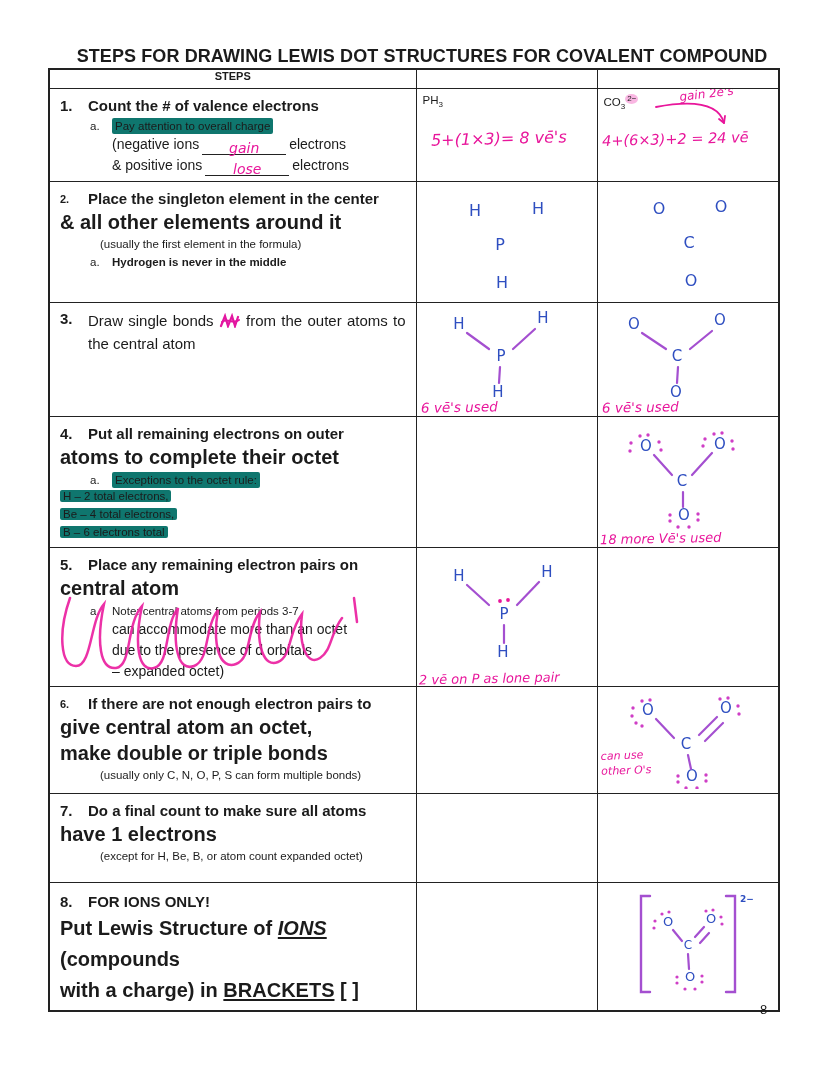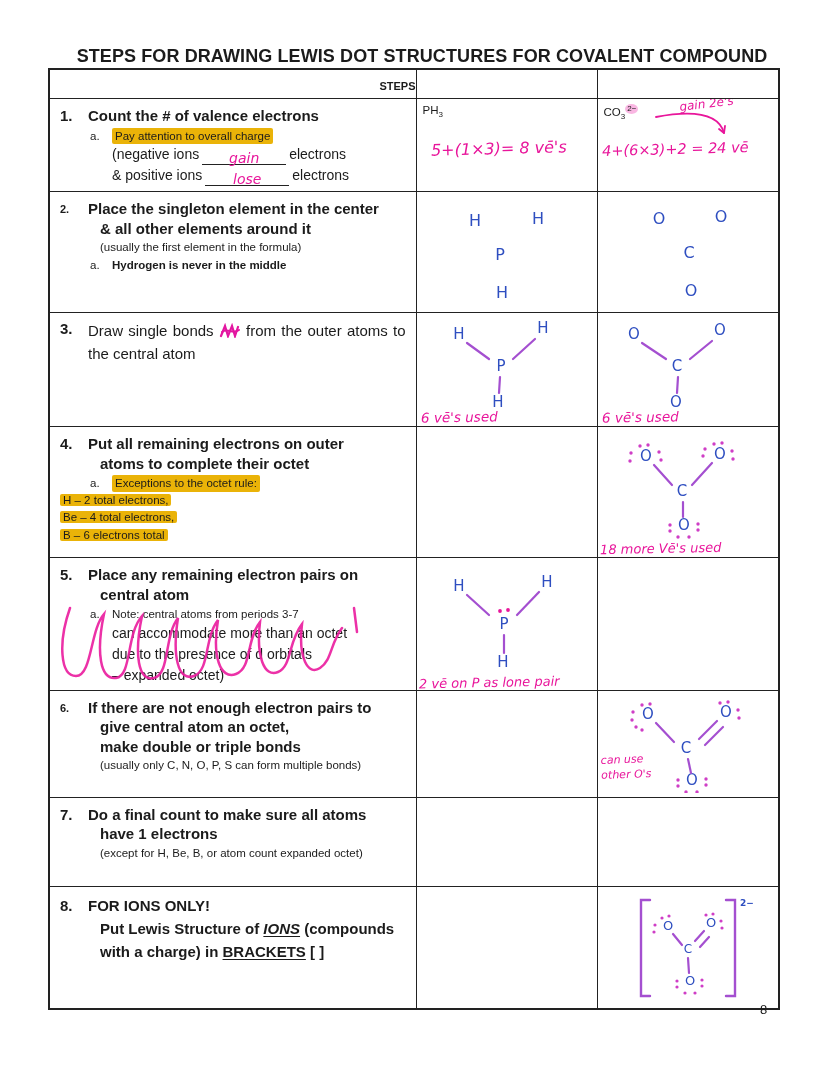--- a/index.html
+++ b/index.html
@@ -4,37 +4,37 @@
 <style>
   html,body{margin:0;padding:0;background:#ffffff;}
   .page{position:relative;width:828px;height:1072px;background:#fff;
         font-family:"Liberation Sans",sans-serif;color:#1b1b1b;overflow:hidden;}
   .doc-title{position:absolute;top:46px;left:8px;width:100%;text-align:center;
         font-weight:bold;font-size:18px;letter-spacing:.1px;}
   table.steps{position:absolute;left:48px;top:68px;width:730px;
         border-collapse:collapse;table-layout:fixed;}
   td{border:1px solid #222;vertical-align:top;padding:0;position:relative;}
   table.steps{border:2px solid #222;}
-  tr.hdr td{height:18px;text-align:right;font-weight:bold;font-size:11px;padding-top:10px;}
+  tr.hdr td{height:18px;text-align:center;font-weight:bold;font-size:11px;padding-top:0;}
   tr.r1 td{height:92px;} tr.r2 td{height:117px;} tr.r3 td{height:113px;}
   tr.r4 td{height:130px;} tr.r5 td{height:130px;} tr.r6 td{height:102px;}
   tr.r7 td{height:88px;}  tr.r8 td{height:120px;}
 
   .cell-pad{padding:7px 8px 4px 10px;}
   .step-head{display:flex;font-weight:bold;font-size:15px;line-height:1.3;}
   .num{flex:0 0 28px;}
   .num.small{font-size:11px;font-weight:bold;padding-top:3px;}
-  .tcont{margin-left:40px;font-weight:bold;font-size:15px;line-height:1.3;}
+  .tcont{font-weight:bold;font-size:20px;line-height:1.3;}
   .note{margin-left:40px;font-size:11.5px;line-height:1.4;margin-top:1px;}
   .sub{display:flex;font-size:11.5px;line-height:1.45;margin-top:2px;}
   .subnum{flex:0 0 22px;margin-left:30px;}
   .subbold{font-weight:bold;}
   .fill-line{margin-left:52px;font-size:14px;line-height:1.5;}
   .exline{font-size:11.5px;line-height:1.55;}
-  .hl{background:#eab308;padding:0 3px;border-radius:2px;}
+  .hl{background:#0f766e;padding:0 3px;border-radius:2px;}
   .blank{display:inline-block;width:84px;border-bottom:1.3px solid #222;
          text-align:center;height:14px;vertical-align:bottom;margin:0 3px;}
   .blank .hand{position:relative;top:-2px;}
   .hand{font-family:"DejaVu Sans",sans-serif;font-style:italic;}
   .pink{color:#e8169b;}
   .formula{font-size:11.5px;padding:5px 0 0 6px;}
   .formula sub{font-size:8px;} .formula sup{font-size:8px;}
   .sup-circ{background:rgba(238,62,178,.38);border-radius:50%;padding:0 2px 1px;}
   .eq{font-size:16px;font-weight:500;transform:rotate(-1.5deg);}
   .eq1{position:absolute;left:14px;top:40px;}

